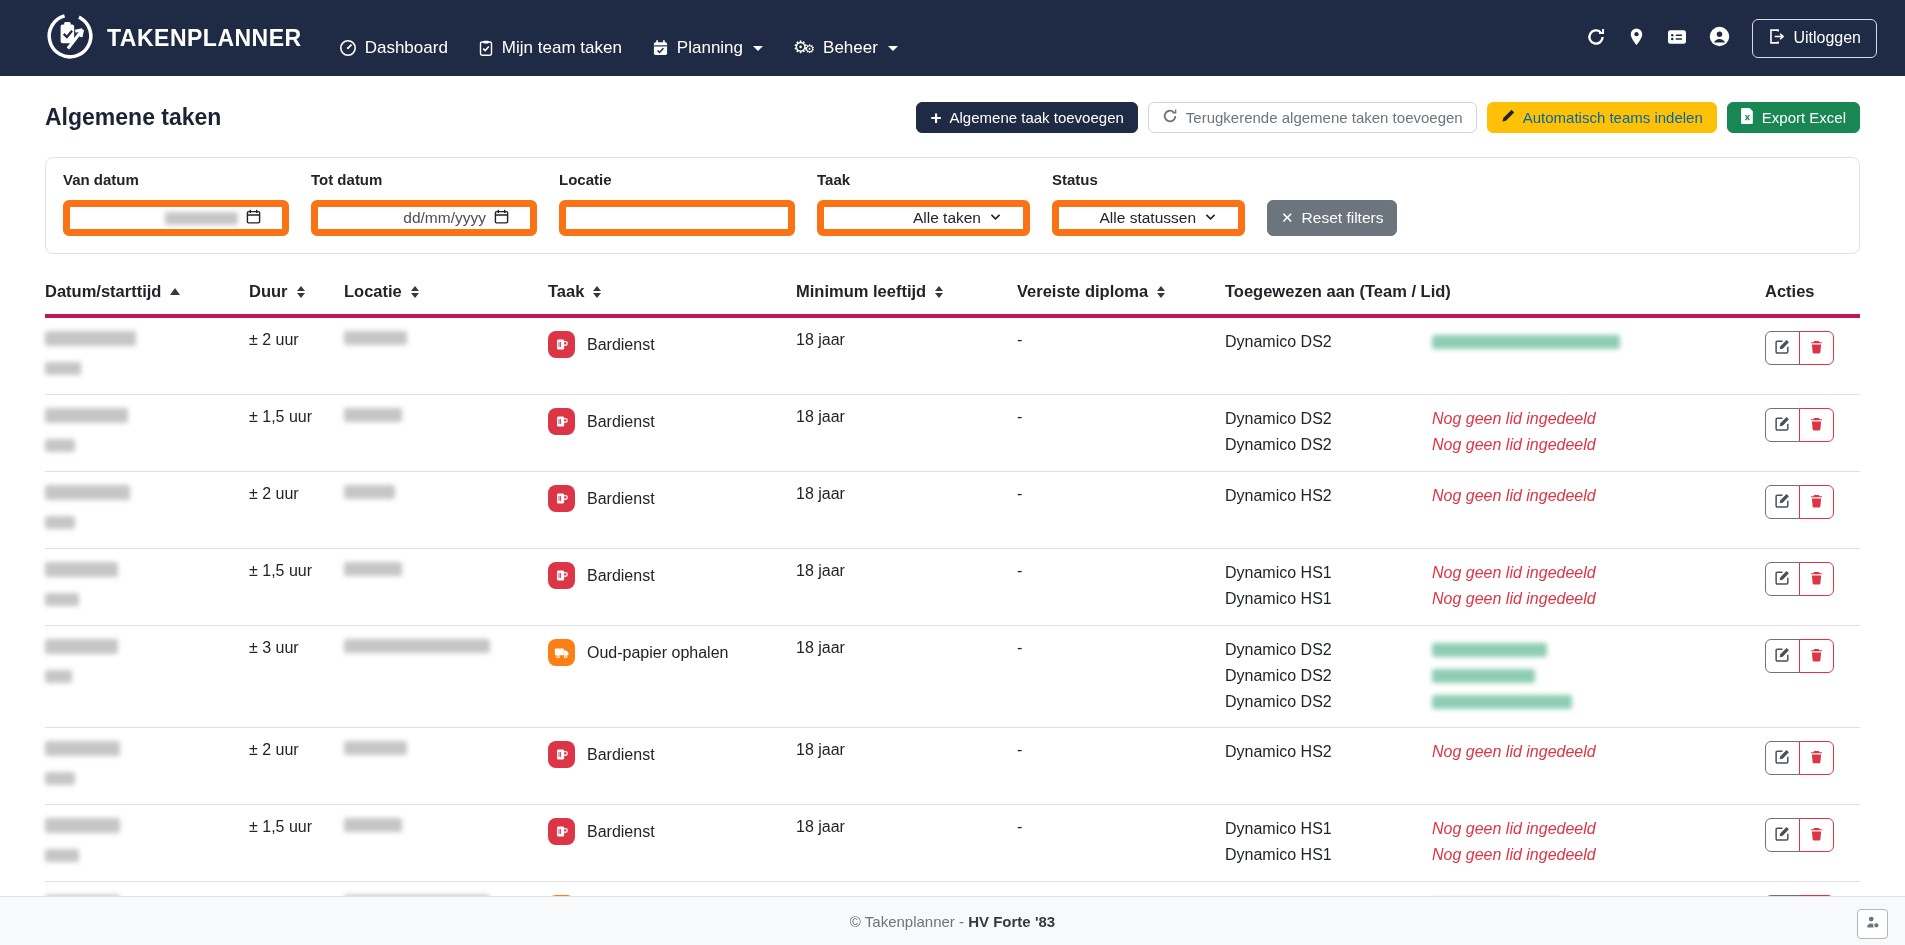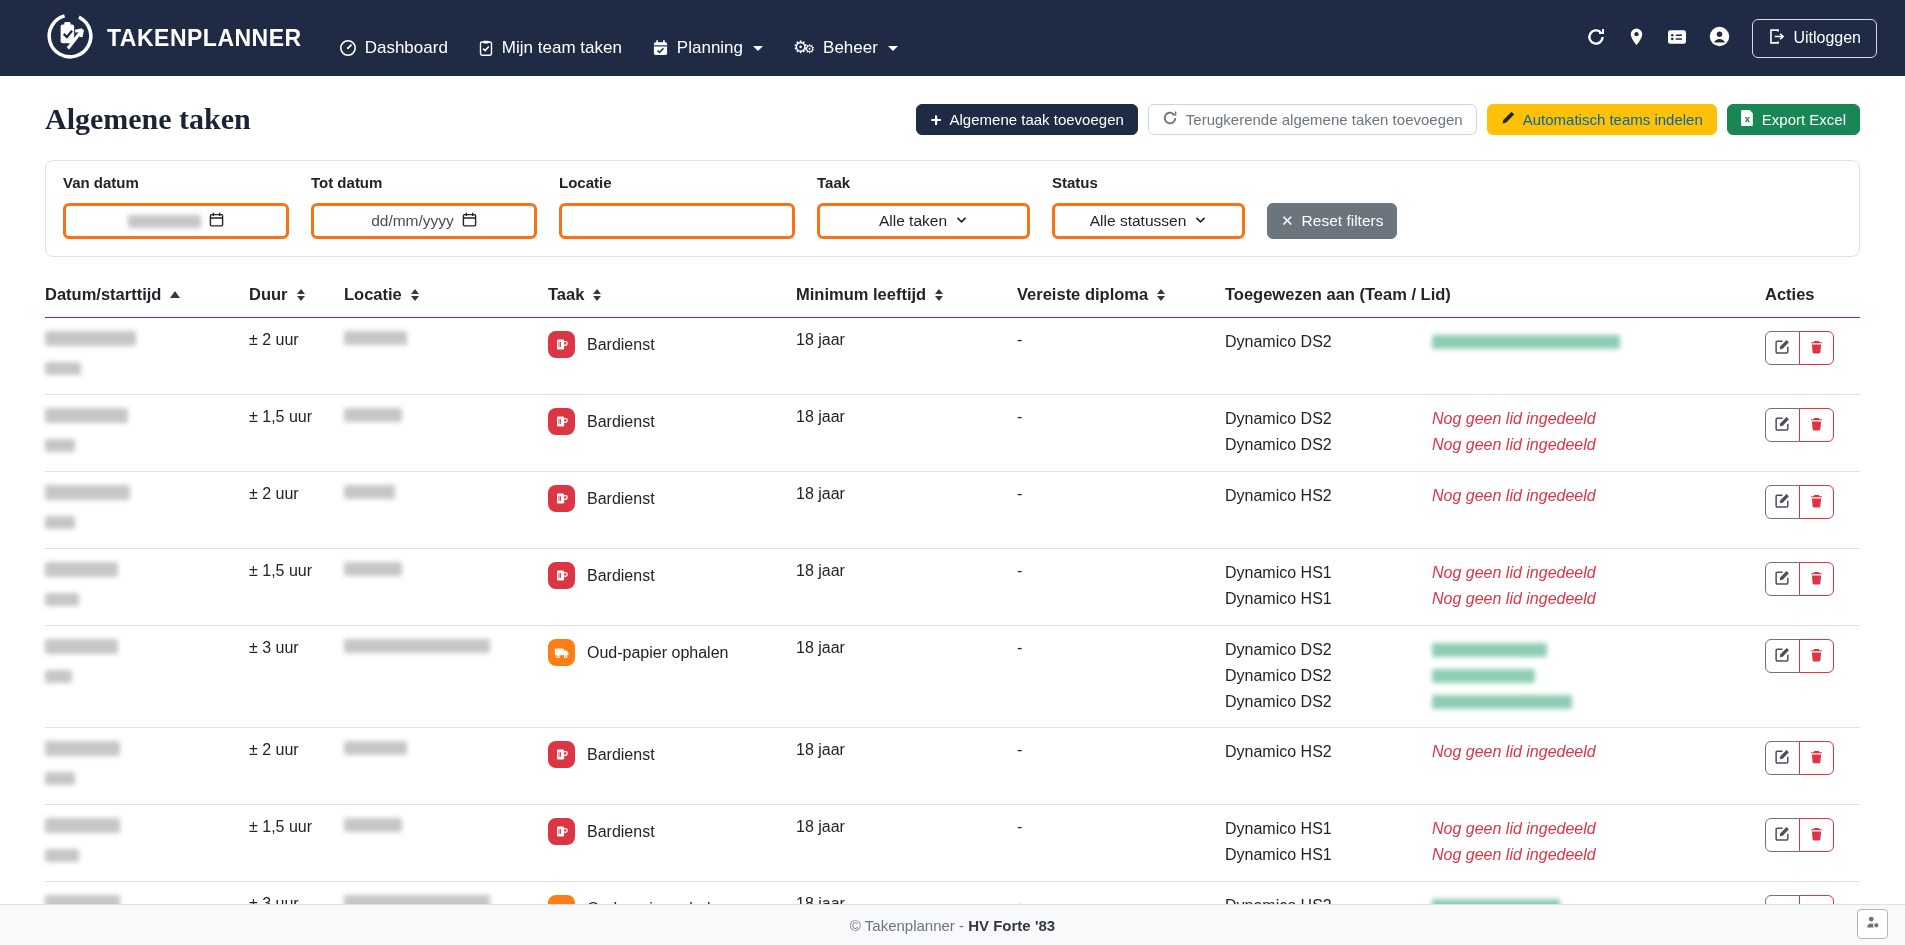--- a/index.html
+++ b/index.html
@@ -17,70 +17,70 @@
   .nav-right { display:flex; align-items:center; gap:22px; }
   .icon-btn { background:none; border:none; cursor:pointer; display:flex; align-items:center; }
   .logout-btn { display:flex; align-items:center; gap:8px; color:#fff; font-size:16px; background:none;
     border:1px solid #d7dbe3; border-radius:6px; padding:8px 15px; cursor:pointer; }
   .gears { color:#fff; font-size:17px; position:relative; top:-1px; }
   .gears small { font-size:12px; margin-left:-4px; }
 
   
   .content { padding:0 45px; }
   .title-row { display:flex; align-items:center; justify-content:space-between; margin-top:26px; }
-  .page-title { font-size:30px; font-weight:bold; color:#1c2333;font-family:Liberation Serif, serif; }
+  .page-title { font-size:23px; font-weight:bold; color:#1c2333; }
   .actions { display:flex; gap:10px; }
   .btn { display:inline-flex; align-items:center; gap:8px; font-size:15px; border-radius:6px;
     padding:0 13px; height:31px; border:1px solid transparent; cursor:pointer;
     font-family:inherit; white-space:nowrap; }
   .btn-dark  { background:#1f2a44; color:#fff; border-color:#1f2a44; }
   .btn-ghost { background:#fff; color:#6c757d; border-color:#ced4da; }
   .btn-warn  { background:#ffc107; color:#0369a1; border-color:#ffc107; }
   .btn-green { background:#198754; color:#fff; border-color:#198754; }
   .plus-glyph { font-size:19px; font-weight:bold; line-height:1; }
 
   
   .filter-card { margin-top:24px; border:1px solid #dee2e6; border-radius:8px; padding:13px 17px 17px;
     display:flex; align-items:flex-end; gap:22px; }
   .fgroup { display:flex; flex-direction:column; gap:12px; }
   .flabel { font-size:15px; font-weight:bold; }
-  .finput, .fselect { height:36px; border:3px solid #f97316; border-radius:6px; background:#fff;
-    display:flex; align-items:center; padding:0 21px; font-size:15.5px; justify-content:center; gap:8px; }
+  .finput, .fselect { height:36px; border:7px solid #f97316; border-radius:6px; background:#fff;
+    display:flex; align-items:center; padding:0 21px; font-size:15.5px; justify-content:flex-end; gap:8px; }
   .w-date { width:226px; } .w-loc { width:236px; } .w-taak { width:213px; } .w-status { width:193px; }
   .placeholder { color:#495057; }
   .btn-reset { background:#6c757d; color:#fff; border-color:#6c757d; height:36px; font-size:15.5px; }
   .x-glyph { font-size:15px; font-weight:bold; }
 
   
   .redact { display:inline-block; background:#c6c6c6; border-radius:2px; filter:blur(2.6px); }
   .redact.green { background:#8ecdb4; }
 
   
   table { margin-top:28px; border-collapse:collapse; table-layout:fixed; width:1815px; }
-  th { text-align:left; font-size:16.5px; font-weight:bold; padding:0 8px 13px 0; border-bottom:1px solid #be185d; }
+  th { text-align:left; font-size:16.5px; font-weight:bold; padding:0 8px 13px 0; border-bottom:4px solid #be185d; }
   th .th-wrap { display:inline-flex; align-items:center; gap:9px; cursor:pointer; }
   .sort { display:inline-flex; flex-direction:column; gap:2px; }
   .tri-up { width:0; height:0; border-left:4.5px solid transparent; border-right:4.5px solid transparent; border-bottom:5.5px solid #343a40; }
   .tri-down { width:0; height:0; border-left:4.5px solid transparent; border-right:4.5px solid transparent; border-top:5.5px solid #343a40; }
   .tri-asc { border-left-width:5.5px; border-right-width:5.5px; border-bottom-width:7px; }
   td { vertical-align:top; padding:13px 8px 15px 0; border-bottom:1px solid #dee2e6; font-size:16px; }
   .date-line2 { margin-top:11px; }
   .taak-cell { display:flex; align-items:center; gap:12px; }
   .badge { width:27px; height:27px; border-radius:8px; display:inline-flex; align-items:center; justify-content:center; flex:none; }
   .assign-line { display:flex; align-items:center; min-height:21px; margin-bottom:5px; }
   .assign-line:last-child { margin-bottom:0; }
   .team { width:207px; flex:none; }
   .no-member { color:#dc3545; font-style:italic; }
   .btn-group { display:inline-flex; }
   .act-btn { width:35px; height:34px; background:#fff; display:inline-flex; align-items:center; justify-content:center; cursor:pointer; padding:0; }
   .act-edit { border:1px solid #6c757d; border-radius:6px 0 0 6px; }
   .act-del  { border:1px solid #dc3545; border-radius:0 6px 6px 0; margin-left:-1px; }
 
   
-  .footer { position:absolute; bottom:0; left:0; width:1905px; height:41px; background:#f8f9fa;
+  .footer { position:absolute; bottom:0; left:0; width:1905px; height:49px; background:#f8f9fa;
     border-top:1px solid #dee2e6; display:flex; align-items:center; justify-content:center; font-size:15px; color:#6c757d; }
   .footer b { color:#343a40; }
   .widget-btn { position:absolute; right:17px; bottom:6px; width:31px; height:30px; background:#fff;
     border:1px solid #adb5bd; border-radius:4px; display:flex; align-items:center; justify-content:center; cursor:pointer; }
 </style>
 </head>
 <body>
 
 <header class="navbar">
   <div class="brand">

